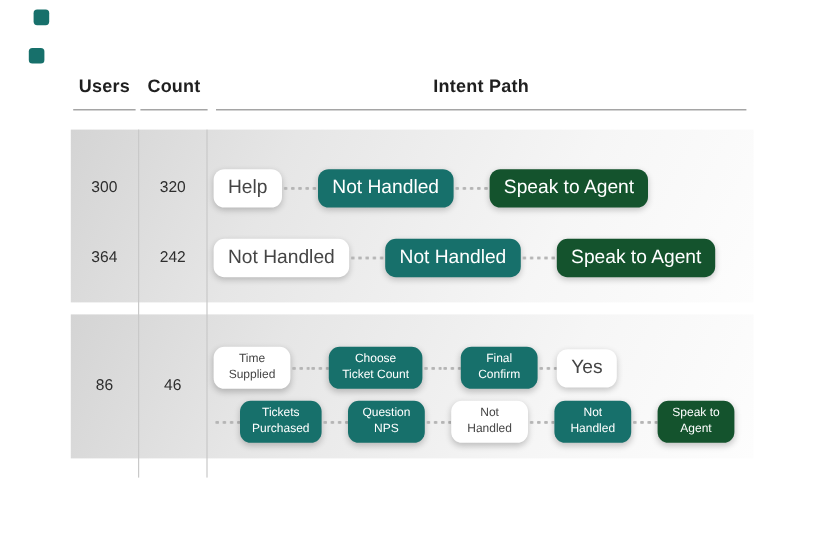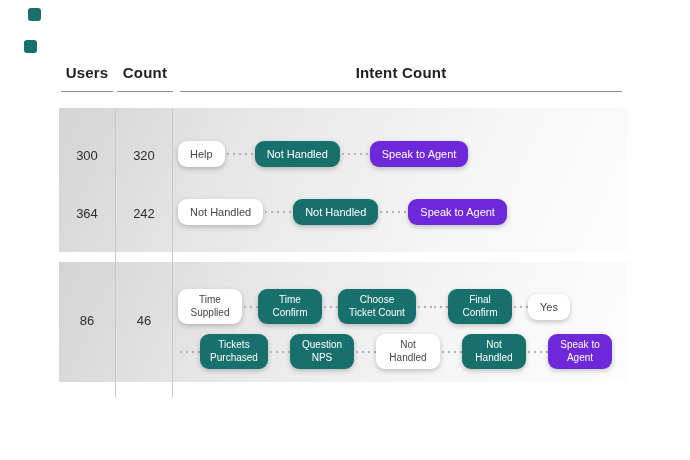--- a/index.html
+++ b/index.html
@@ -32,24 +32,24 @@
   .r1  { top:148px; }
   .r2  { top:206px; }
   .r3  { top:313px; }
 
   .pathline { position:absolute; display:flex; align-items:center; }
   .pl1 { left:178px; top:141px; }
   .pl2 { left:178px; top:199px; }
   .pl3 { left:178px; top:289px; }
   .pl4 { left:178px; top:334px; }
 
-  .pill { background:#ffffff; color:#454545; border-radius:9px; padding:7px 12px; font-size:11px;
+  .pill { background:#ffffff; color:#454545; border-radius:9px; padding:7px 12px; font-size:16px;
           white-space:nowrap; box-shadow:0 2px 5px rgba(0,0,0,0.22); text-align:center; flex:none; }
   .pill.teal   { background:#17706b; color:#ffffff; }
-  .pill.salmon { background:#6d28d9; color:#ffffff; }
+  .pill.salmon { background:#14532d; color:#ffffff; }
   .pill.multi  { white-space:normal; font-size:10px; line-height:1.25; padding:5px 8px; }
   .pw-sm { width:64px; }
   .pw-md { width:68px; }
   .pw-lg { width:78px; }
 
   .conn { flex:none; height:4px; background-image:radial-gradient(circle,#b5b5b5 1.3px,transparent 1.6px);
           background-size:6px 4px; background-repeat:repeat-x; background-position:left center; }
   .c30 { width:30px; }
   .c22 { width:22px; }
   .c16 { width:16px; }
@@ -57,21 +57,21 @@
 </head>
 <body>
 
 <div class="canvas">
 
   <div class="logo-mark lm1"></div>
   <div class="logo-mark lm2"></div>
 
   <div class="hdr hdr-users">Users</div>
   <div class="hdr hdr-count">Count</div>
-  <div class="hdr hdr-path">Intent Count</div>
+  <div class="hdr hdr-path">Intent Path</div>
 
   <div class="block block1"></div>
   <div class="block block2"></div>
   <div class="vline v1"></div>
   <div class="vline v2"></div>
 
   <div class="num nu r1">300</div>
   <div class="num nc r1">320</div>
   <div class="num nu r2">364</div>
   <div class="num nc r2">242</div>
@@ -90,21 +90,20 @@
     <div class="pill">Not Handled</div>
     <div class="conn c30"></div>
     <div class="pill teal">Not Handled</div>
     <div class="conn c30"></div>
     <div class="pill salmon">Speak to Agent</div>
   </div>
 
   <div class="pathline pl3">
     <div class="pill multi pw-sm">Time Supplied</div>
     <div class="conn c16"></div>
-    <div class="pill teal multi pw-sm">Time Confirm</div>
     <div class="conn c16"></div>
     <div class="pill teal multi pw-lg">Choose Ticket Count</div>
     <div class="conn c16"></div>
     <div class="conn c16"></div>
     <div class="pill teal multi pw-sm">Final Confirm</div>
     <div class="conn c16"></div>
     <div class="pill">Yes</div>
   </div>
 
   <div class="pathline pl4">

